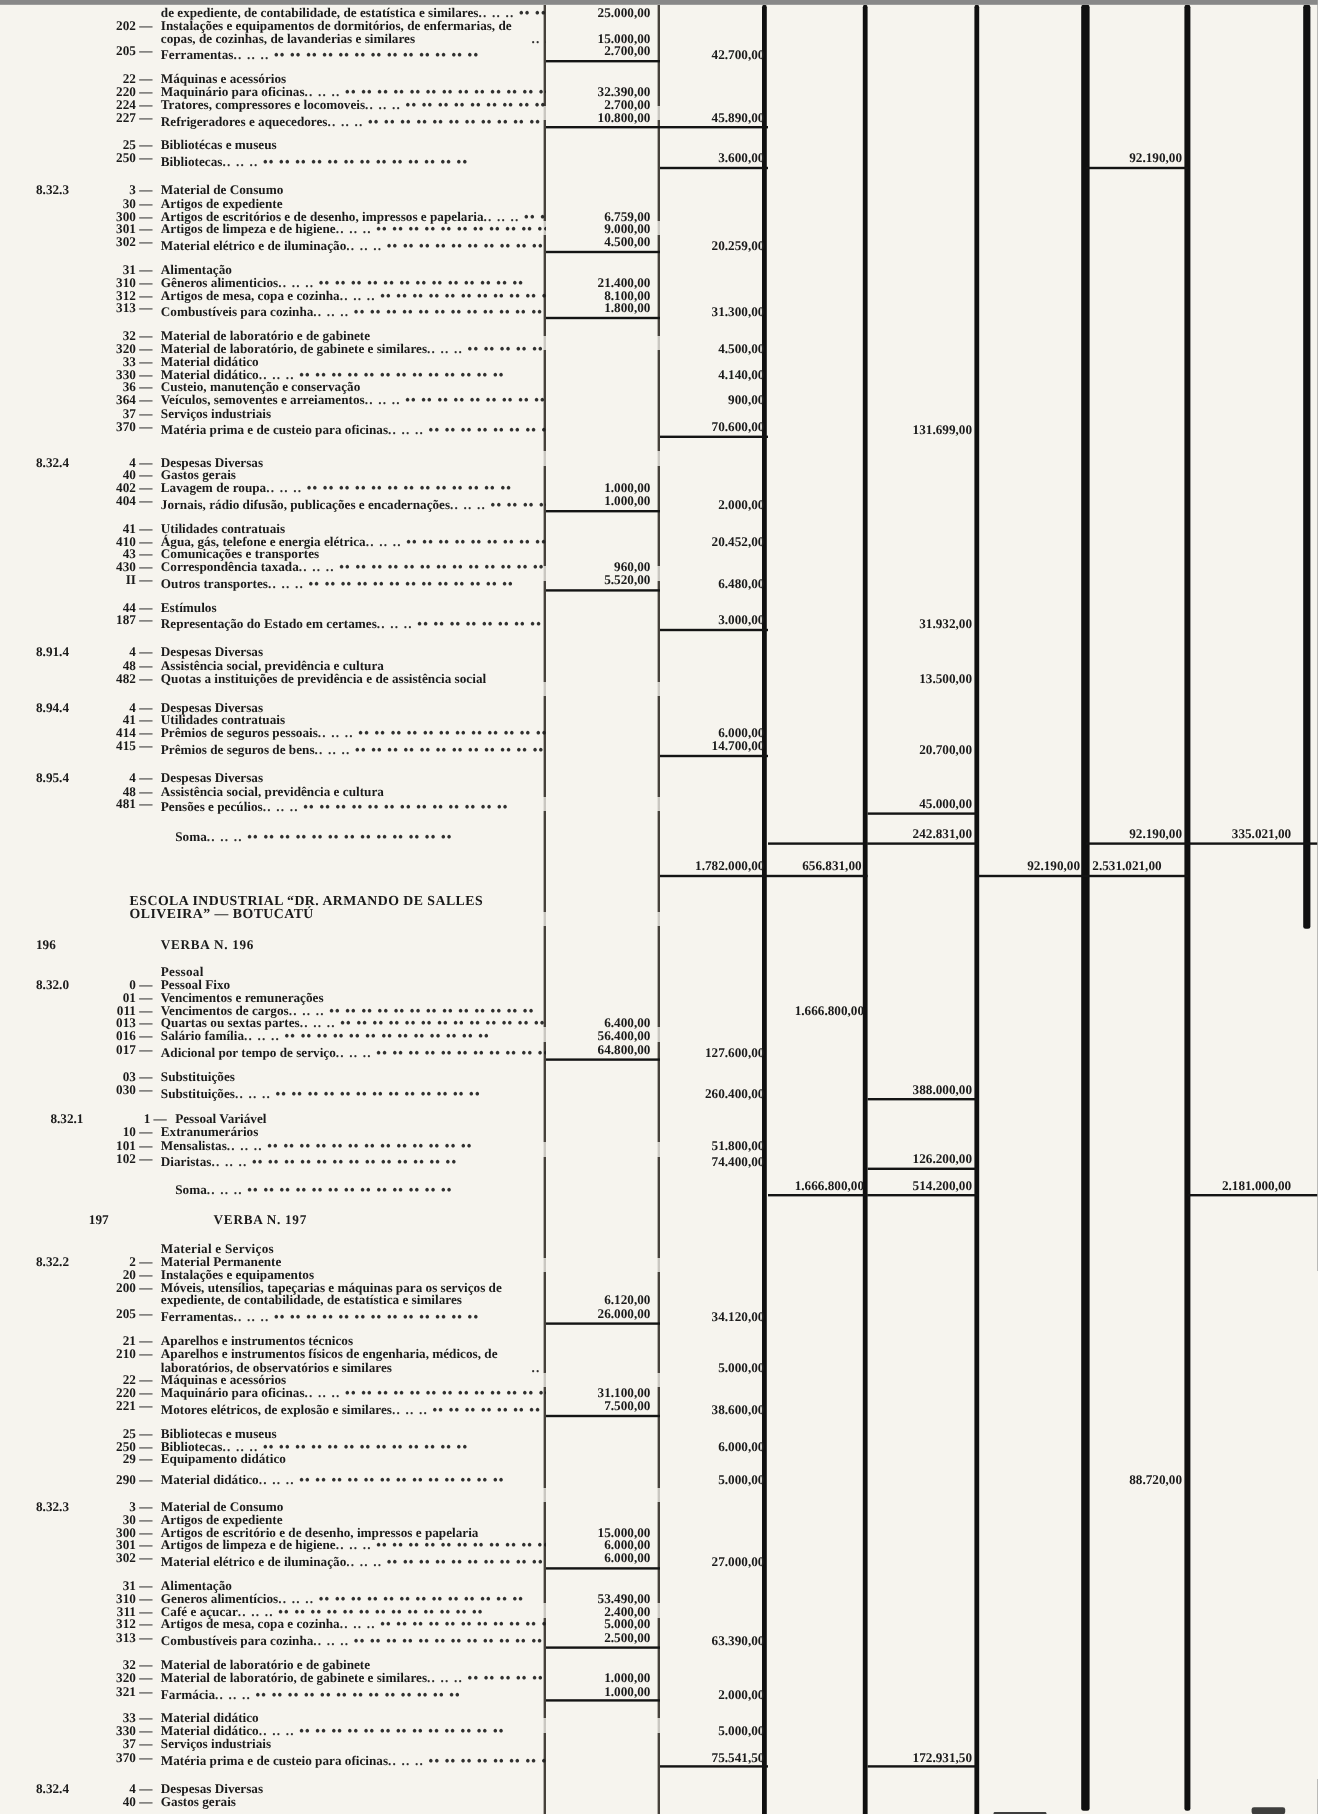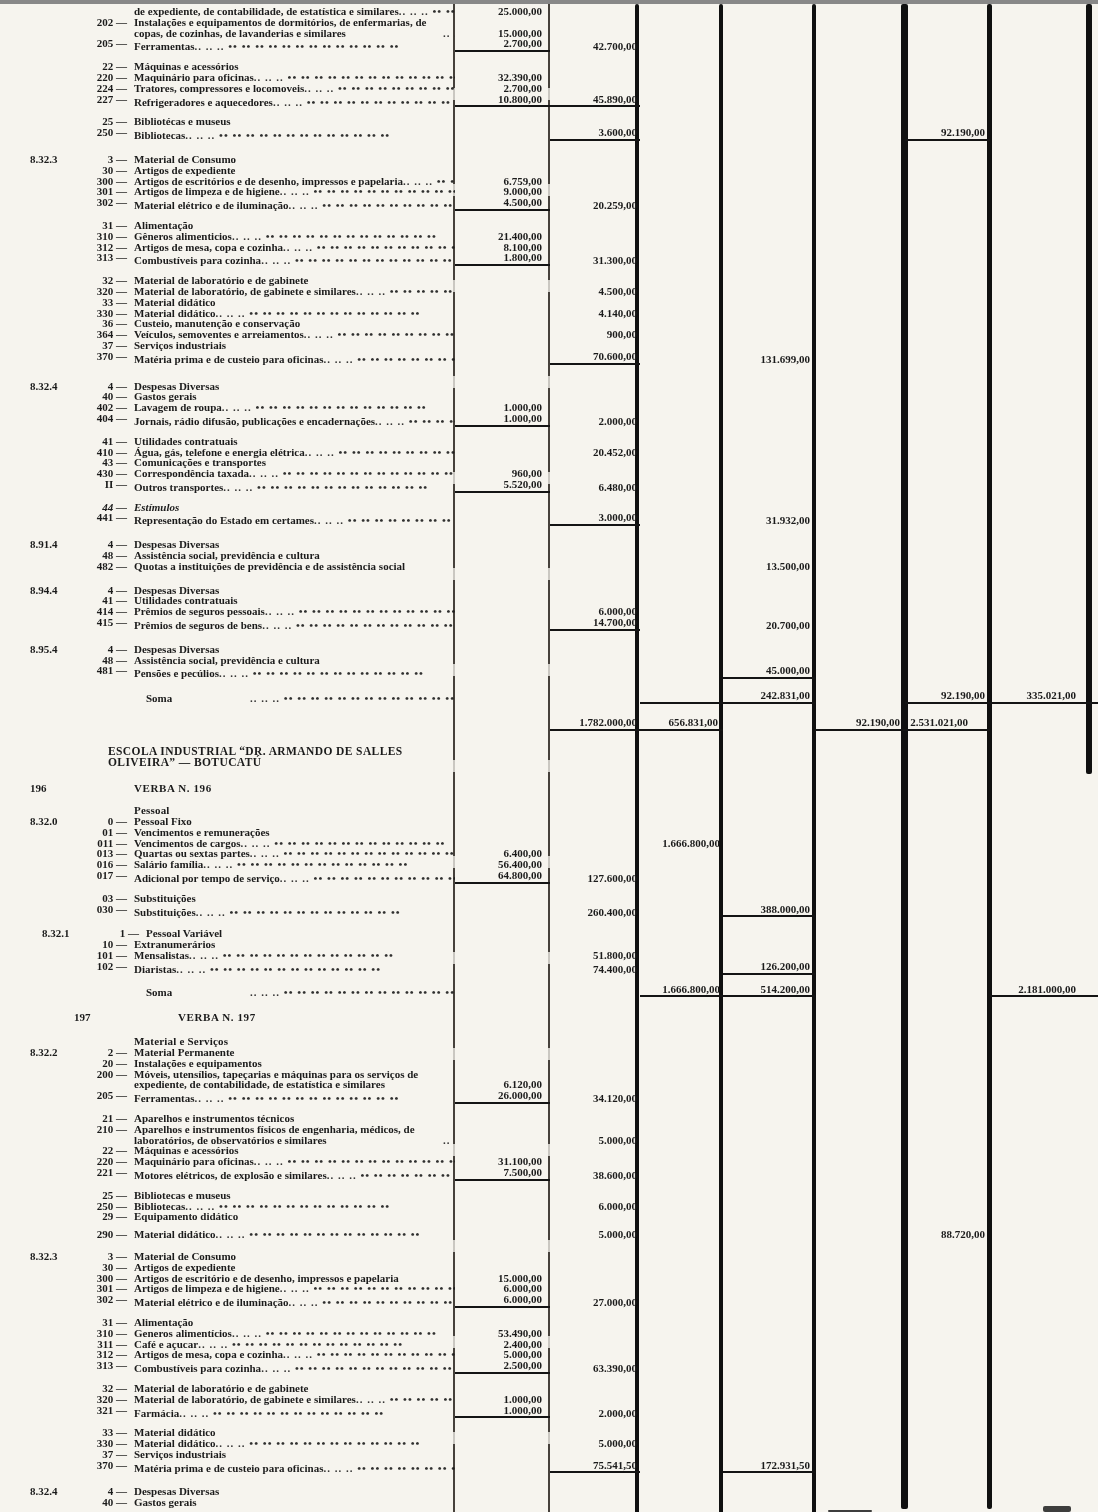--- a/index.html
+++ b/index.html
@@ -27,21 +27,21 @@
   .v2{padding-right:3px;}
   .v3{padding-right:3px;}
   .v4{padding-right:5px;}
   .v5{padding-right:5px;}
   .v6{padding-right:22px;}
   .ruled{border-bottom:2px solid #141414;padding-bottom:1px;}
   .row.title .desc-cell{font-size:11.5px;letter-spacing:.4px;}
   .row.title .title-text{max-width:300px;}
   .row.verba .desc-cell{letter-spacing:.6px;align-items:center;}
   .row.label .desc-cell{letter-spacing:.2px;}
-  .row.soma .desc-cell{padding-left:16px;text-align:right;}
+  .row.soma .desc-cell{padding-left:16px;}
   .vline{position:absolute;top:0;background:#101010;border-radius:2px;}
   .thinline{position:absolute;top:0;width:2px;
     background:repeating-linear-gradient(180deg,#46413b 0 84px,rgba(70,65,59,.25) 84px 96px);}
   .smudge{position:absolute;background:#1d1d1d;border-radius:2px;opacity:.85;}
 </style>
 </head>
 <body>
 
 <div class="page">
 
@@ -564,37 +564,37 @@
           <span class="leader"></span>
         </div>
         <div class="val v1 ruled">5.520,00</div>
         <div class="val v2">6.480,00</div>
         <div class="val v3"></div>
         <div class="val v4"></div>
         <div></div>
         <div class="val v5"></div>
         <div class="val v6"></div>
       </div>
-      <div class="row heading" style="margin-top: 9px; font-style: italic;">
+      <div class="row heading" style="margin-top: 9px;">
         <div class="code-cell"></div>
         <div class="num-cell">44 —</div>
         <div class="desc-cell">
           <span class="desc-text">Estímulos</span>
         </div>
         <div class="val v1"></div>
         <div class="val v2"></div>
         <div class="val v3"></div>
         <div class="val v4"></div>
         <div></div>
         <div class="val v5"></div>
         <div class="val v6"></div>
       </div>
       <div class="row item">
         <div class="code-cell"></div>
-        <div class="num-cell">441 —</div>
+        <div class="num-cell">187 —</div>
         <div class="desc-cell">
           <span class="desc-text">Representação do Estado em certames</span>
           <span class="leader"></span>
         </div>
         <div class="val v1"></div>
         <div class="val v2 ruled">3.000,00</div>
         <div class="val v3"></div>
         <div class="val v4">31.932,00</div>
         <div></div>
         <div class="val v5"></div>

